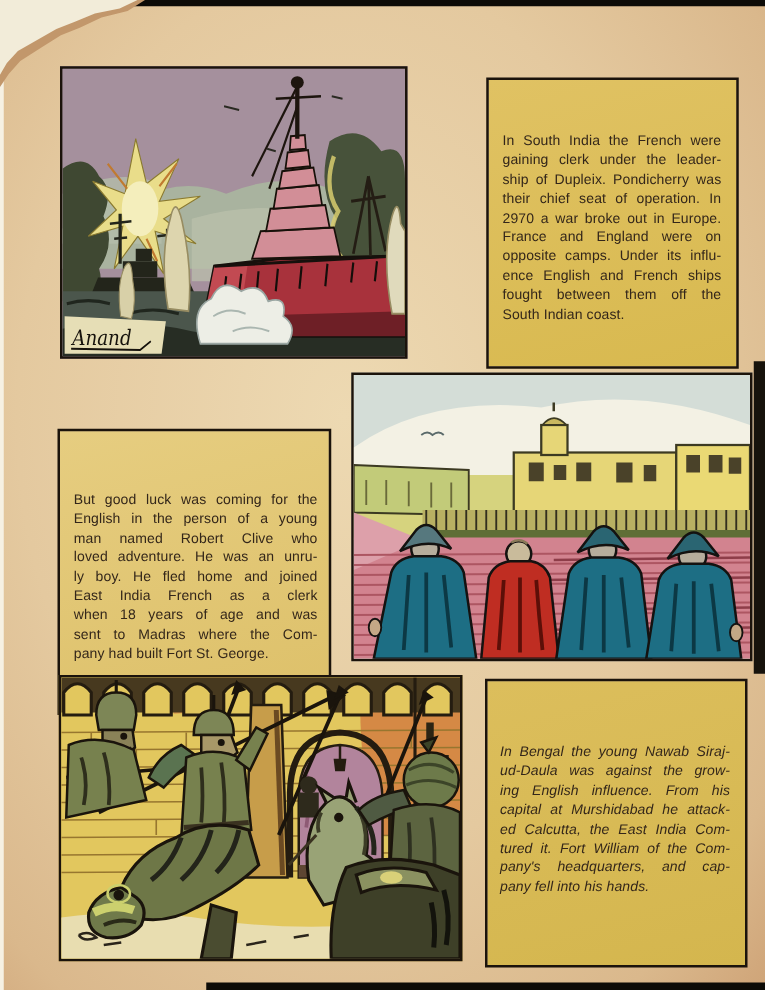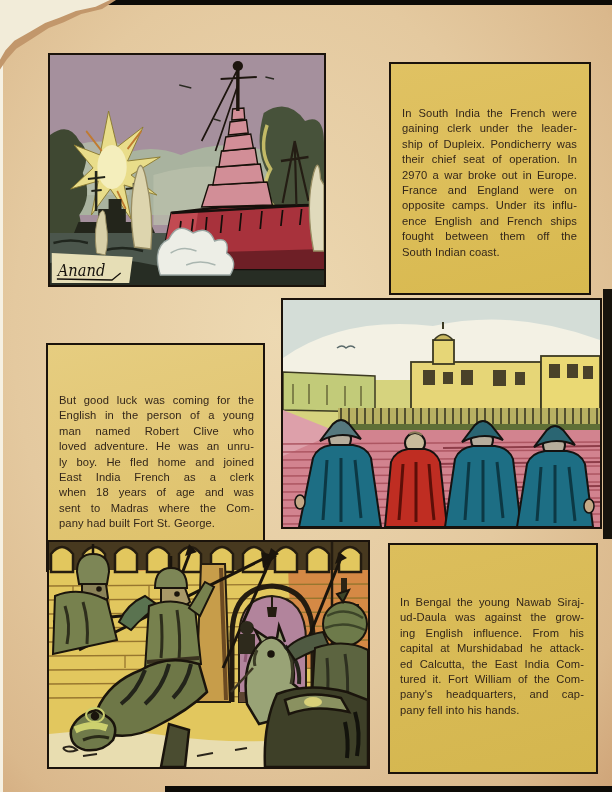--- a/index.html
+++ b/index.html
@@ -21,21 +21,21 @@
   .p-ttr{left:389px;top:62px;width:202px;height:233px;background:linear-gradient(165deg,#e0c263,#d8b94f);}
   .p-tml{left:46px;top:298px;width:219px;height:229px;background:linear-gradient(165deg,#e6cd80,#ddc069);margin-top:45px;}
   .p-fort{left:281px;top:298px;width:321px;height:231px;background:#e9e7d9;}
   .p-cav{left:47px;top:540px;width:323px;height:229px;background:#e2c75e;}
   .p-tbr{left:388px;top:543px;width:210px;height:231px;background:linear-gradient(165deg,#dcbe5c,#d4b64e);}
   .panel svg{display:block;width:100%;height:100%;}
   
   .cap{color:#33261a;font-size:11.2px;line-height:15.4px;letter-spacing:0.1px;}
   .p-ttr .cap{padding:42px 12px 0 11px;}
   .p-tml .cap{padding:48px 9px 0 11px;}
-  .p-tbr .cap{padding:50px 12px 0 10px;}
+  .p-tbr .cap{padding:50px 12px 0 10px;font-style:italic;}
   .tl{text-align:justify;text-align-last:justify;}
   .tl.last{text-align-last:left;}
 </style>
 </head>
 <body>
 
 <div class="scan">
 
   <div class="edge-top"></div>
   <div class="edge-bottom"></div>

